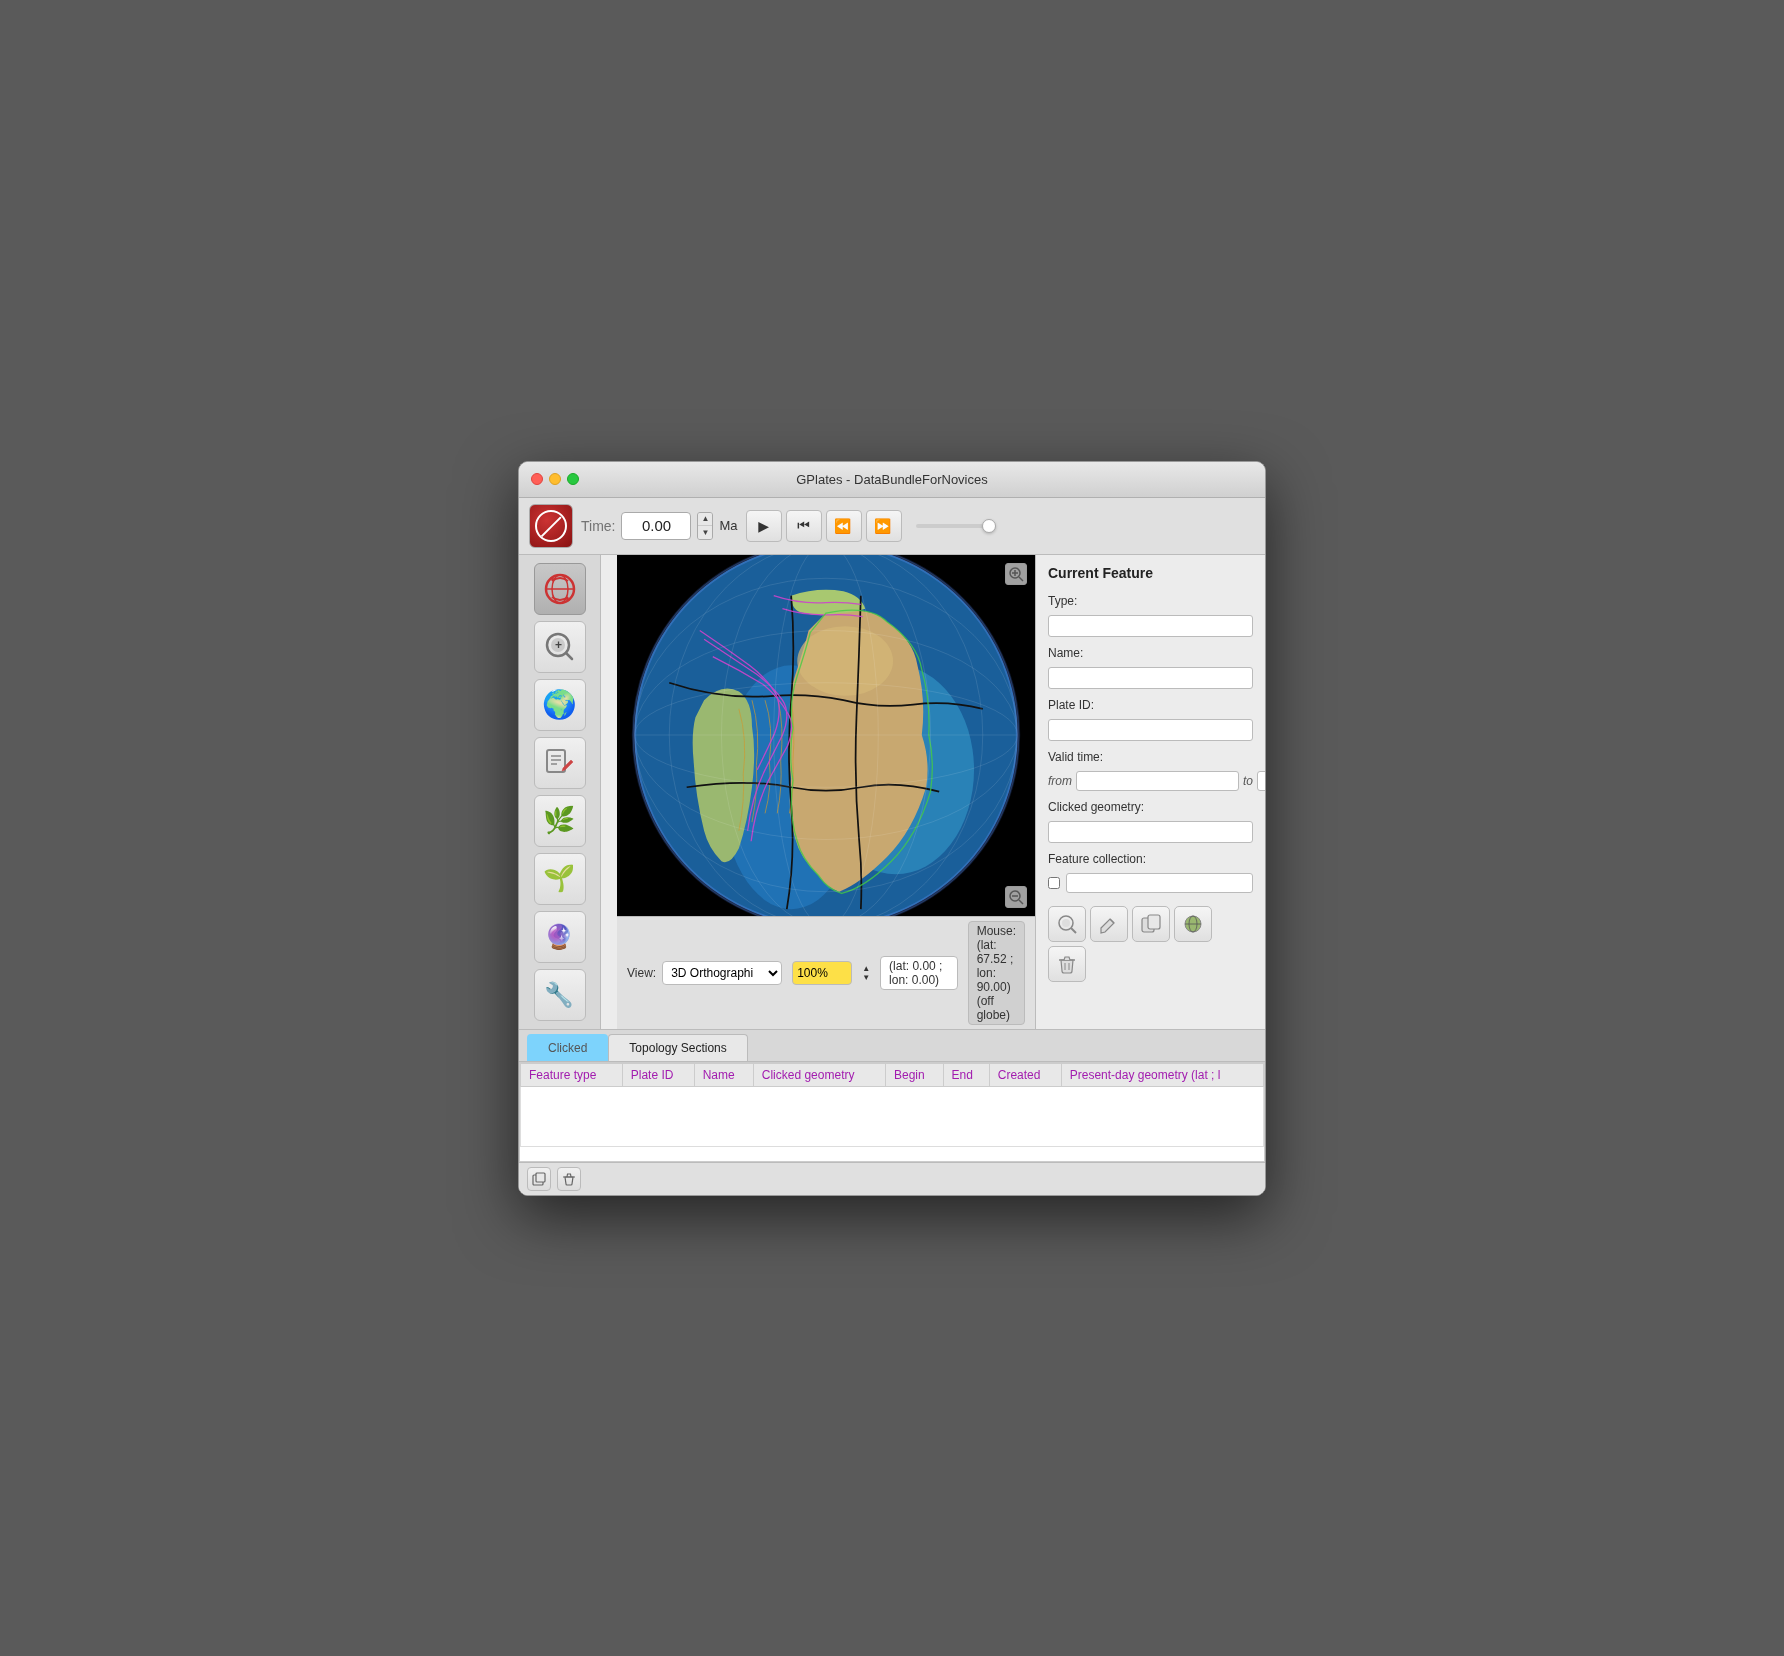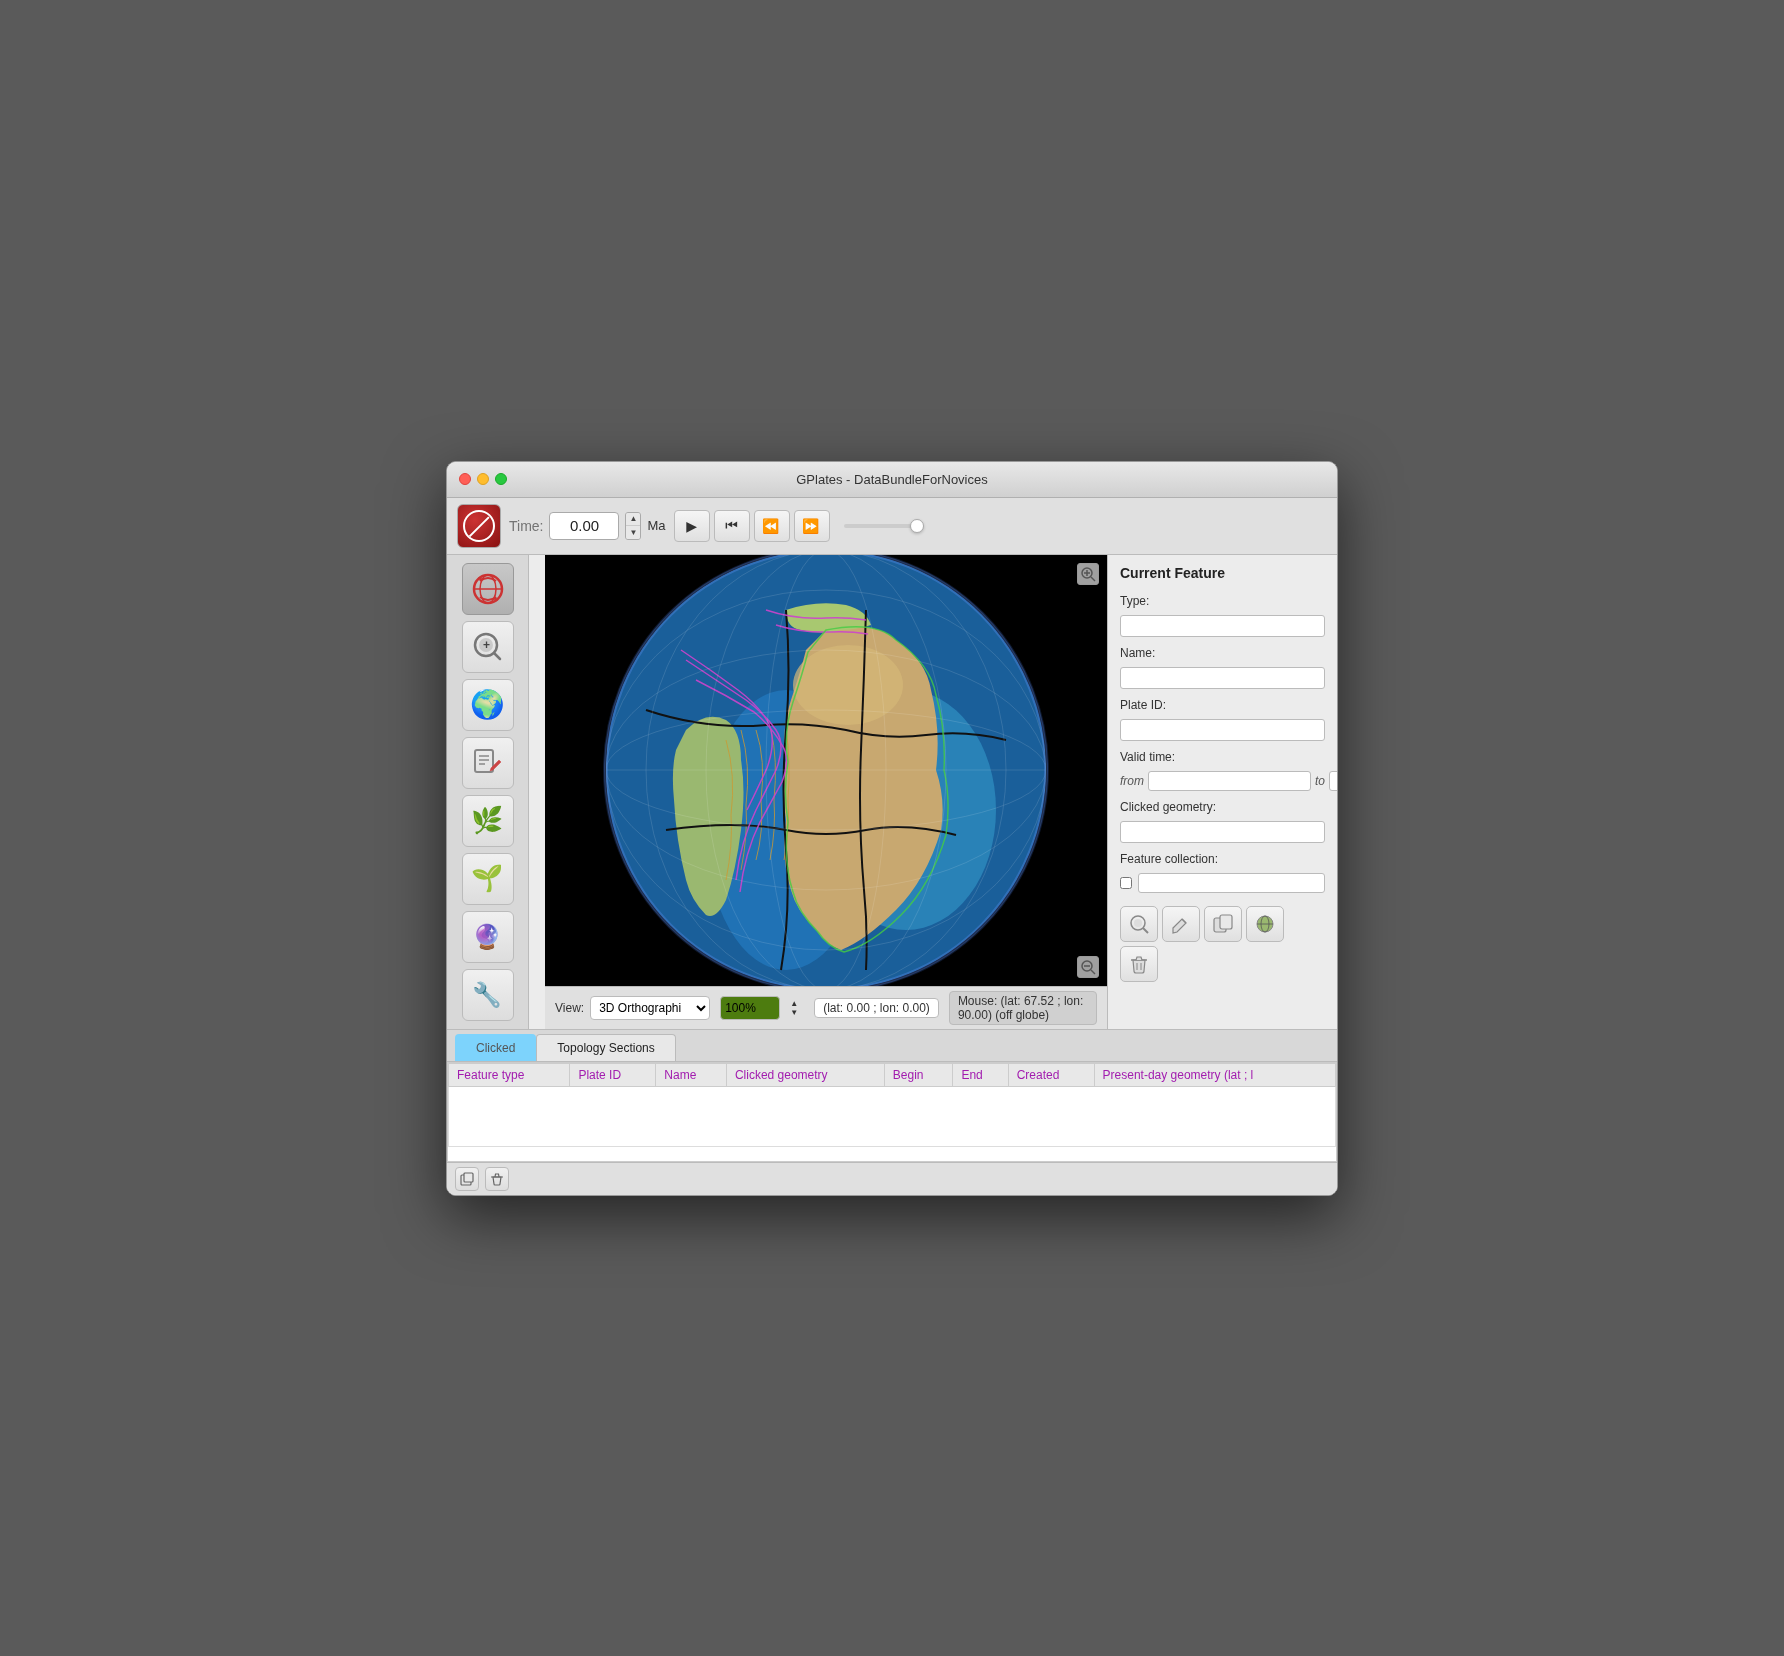--- a/index.html
+++ b/index.html
@@ -6,21 +6,21 @@
     body {
       background: #5a5a5a;
       display: flex;
       justify-content: center;
       align-items: center;
       min-height: 100vh;
       font-family: -apple-system, BlinkMacSystemFont, "Helvetica Neue", Arial, sans-serif;
       font-size: 13px;
     }
     .window {
-      width: 892px;
+      width: 748px;
       background: #ececec;
       border-radius: 10px;
       box-shadow: 0 20px 60px rgba(0,0,0,0.6);
       overflow: hidden;
       border: 1px solid #999;
     }
     
     .titlebar {
       background: linear-gradient(to bottom, #e8e8e8, #d0d0d0);
       height: 36px;
@@ -247,21 +247,21 @@
       border-radius: 4px;
       background: white;
       padding: 0 4px;
       font-size: 12px;
       min-width: 120px;
     }
     .zoom-percent {
       height: 24px;
       border: 1px solid #bbb;
       border-radius: 4px;
-      background: #4d7c0f;
+      background: #fde047;
       padding: 0 4px;
       font-size: 12px;
       width: 60px;
     }
     .coords {
       background: white;
       border: 1px solid #bbb;
       border-radius: 4px;
       padding: 2px 8px;
       font-size: 12px;

